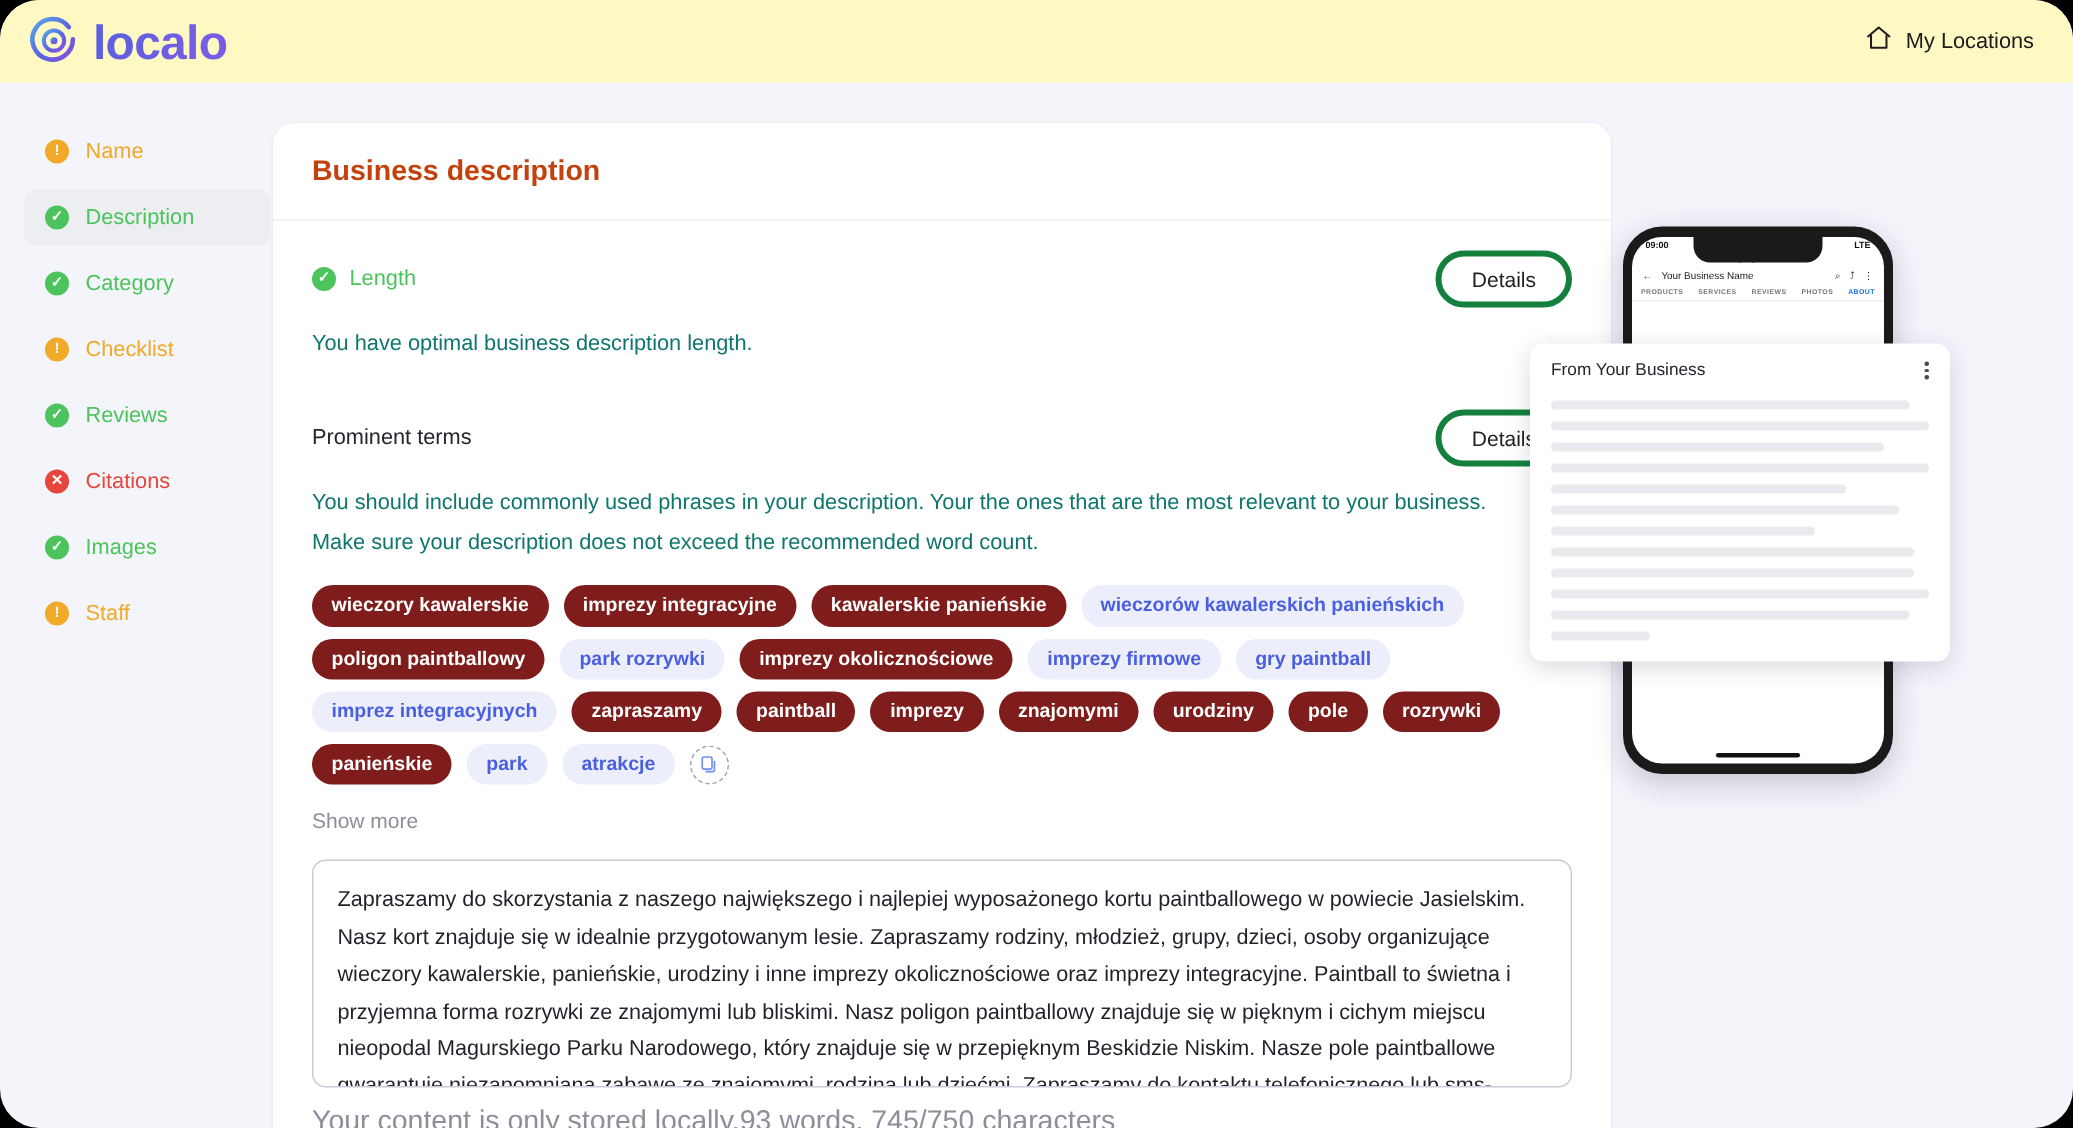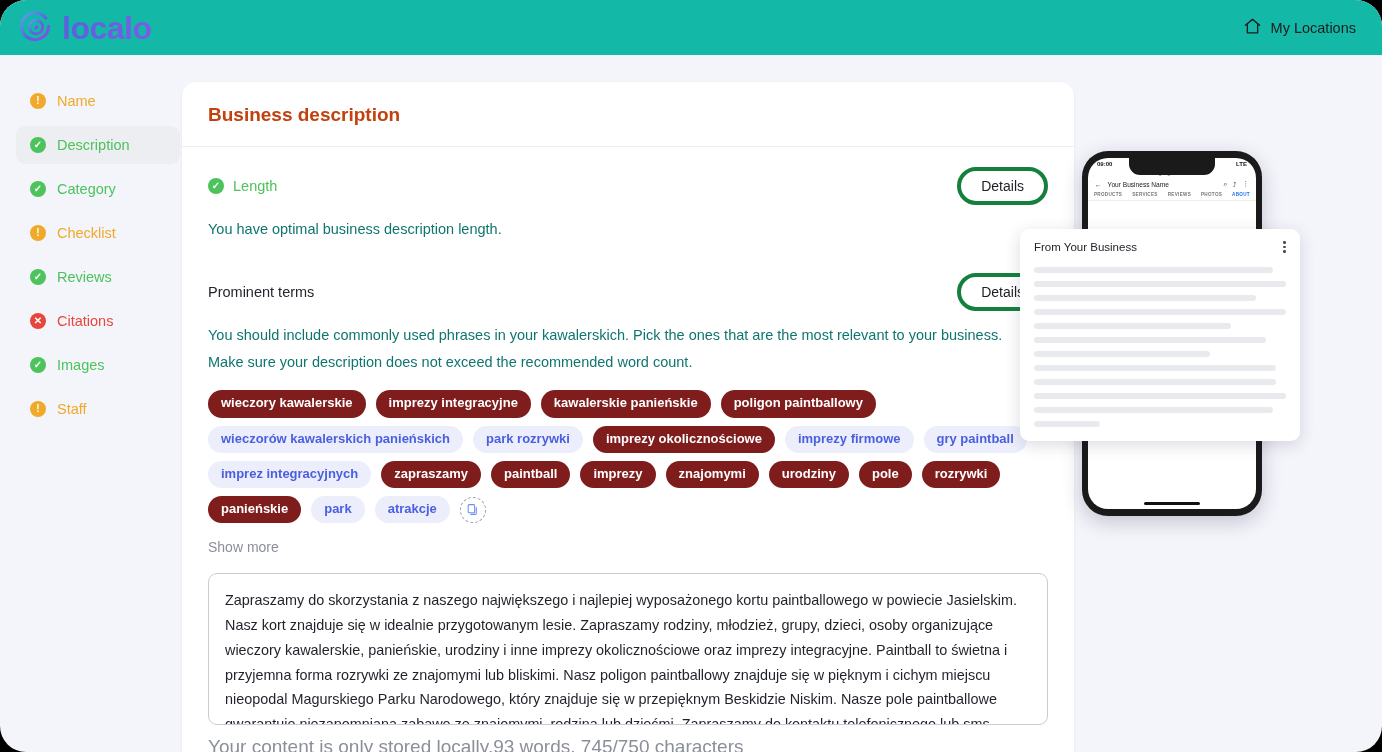--- a/index.html
+++ b/index.html
@@ -13,21 +13,21 @@
     position: relative;
     width: 1382px; height: 752px;
     background: #f4f5fb;
     border-radius: 26px;
     overflow: hidden;
   }
 
   
   .topbar {
     height: 55px;
-    background: #14b8a6;
+    background: #fef9c3;
     display: flex;
     align-items: center;
     justify-content: space-between;
     padding: 0 26px 0 18px;
     border-radius: 26px 26px 0 0;
   }
   .brand { display: flex; align-items: center; gap: 8px; }
   .brand-mark { width: 36px; height: 36px; flex: 0 0 36px; }
   .brand-name {
     font-size: 32px; font-weight: 700; letter-spacing: -0.5px;
@@ -263,29 +263,29 @@
 
         <div class="gap-lg"></div>
 
         
         <div class="row-head">
           <div class="row-label plain">
             <span>Prominent terms</span>
           </div>
           <button class="details-btn">Details</button>
         </div>
-        <div class="note">You should include commonly used phrases in your kawalerskich. Pick the ones that are the most relevant to your business.</div>
+        <div class="note">You should include commonly used phrases in your description. Your the ones that are the most relevant to your business.</div>
         <div class="note" style="margin-top:4px">Make sure your description does not exceed the recommended word count.</div>
 
         <div class="tags">
           <span class="tag filled">wieczory kawalerskie</span>
           <span class="tag filled">imprezy integracyjne</span>
           <span class="tag filled">kawalerskie panieńskie</span>
+          <span class="tag light">wieczorów kawalerskich panieńskich</span>
           <span class="tag filled">poligon paintballowy</span>
-          <span class="tag light">wieczorów kawalerskich panieńskich</span>
           <span class="tag light">park rozrywki</span>
           <span class="tag filled">imprezy okolicznościowe</span>
           <span class="tag light">imprezy firmowe</span>
           <span class="tag light">gry paintball</span>
           <span class="tag light">imprez integracyjnych</span>
           <span class="tag filled">zapraszamy</span>
           <span class="tag filled">paintball</span>
           <span class="tag filled">imprezy</span>
           <span class="tag filled">znajomymi</span>
           <span class="tag filled">urodziny</span>

